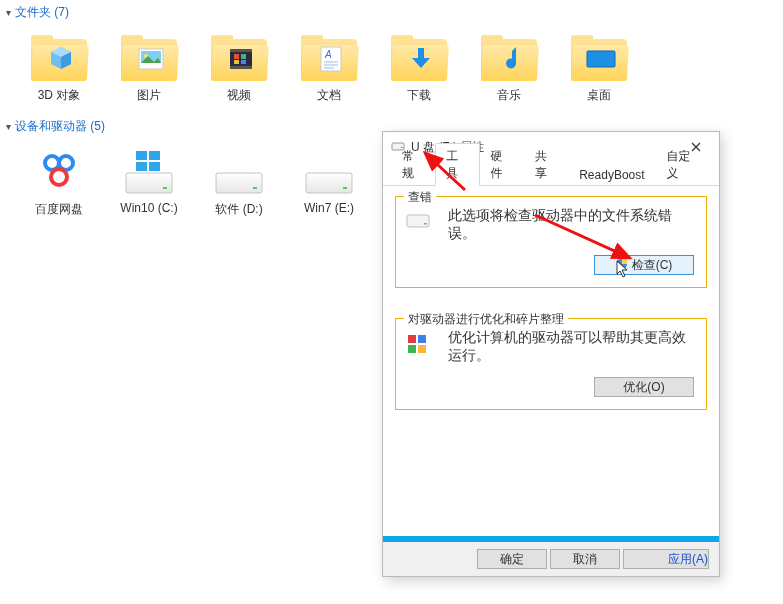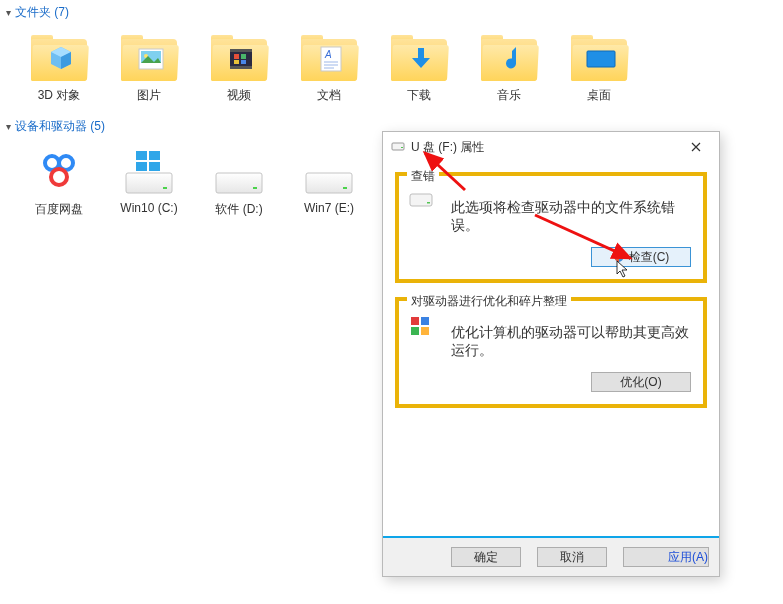--- a/index.html
+++ b/index.html
@@ -24,30 +24,30 @@
   .dialog { position: absolute; left: 382px; top: 131px; width: 338px; height: 446px; background: #fff; border:1px solid #b9b9b9; box-shadow: 3px 4px 12px rgba(0,0,0,.18); display:flex; flex-direction:column; }
   .dlg-title { display:flex; align-items:center; justify-content:space-between; height:30px; padding:0 8px; font-size:12px; }
   .dlg-title-left { display:flex; align-items:center; gap:6px; }
   .dlg-close { width:30px; height:22px; display:flex; align-items:center; justify-content:center; color:#333; cursor:default; }
 
   .tabbar { display:flex; gap:0; padding: 0 8px; border-bottom:1px solid #d6d6d6; height:24px; align-items:flex-end; position:relative; }
   .tab { padding:4px 10px 3px; font-size:12px; color:#333; cursor:default; border:1px solid transparent; border-bottom:none; position:relative; }
   .tab.active { background:#fff; border:1px solid #d6d6d6; border-bottom:1px solid #fff; margin-bottom:-1px; border-radius:2px 2px 0 0; }
 
   .tab-body { flex:1; padding:10px 12px; }
-  .group { border:4px solid #eab308; padding:19px 12px 12px; margin-bottom:14px; position:relative; }
+  .group { border:1px solid #eab308; padding:6px 12px 12px; margin-bottom:30px; position:relative; }
   .group-title { position:absolute; top:-8px; left:8px; background:#fff; padding:0 4px; font-size:12px; color:#333; }
   .group-desc { font-size:14px; color:#333; margin: 4px 0 12px 40px; }
   .group-icon { position:absolute; left:10px; top:14px; width:24px; height:22px; }
   .group-btn-row { display:flex; justify-content:flex-end; }
   .wbtn { min-width:100px; height:20px; background:#e1e1e1; border:1px solid #adadad; font-size:12px; display:inline-flex; align-items:center; justify-content:center; gap:4px; cursor:default; }
   .wbtn.hl { background:#e5f1fb; border-color:#3a93d6; }
   .wbtn.disabled { color:#1d4ed8;padding-left:44px; }
 
-  .dlg-footer { height:40px; border-top:2px solid #0ea5e9; display:flex; align-items:center; justify-content:flex-end; gap:16px; padding:0 10px; background:#f0f0f0; }
+  .dlg-footer { height:40px; border-top:6px solid #0ea5e9; display:flex; align-items:center; justify-content:flex-end; gap:3px; padding:0 10px; background:#f0f0f0; }
 
   
   .arrow { position:absolute; z-index:5; pointer-events:none; }
 </style>
 </head>
 <body>
 
 <div class="section-header">
   <span class="chev">▾</span>
   <span>文件夹 (7)</span>
@@ -251,20 +251,28 @@
       </span>
       <span>U 盘 (F:) 属性</span>
     </div>
     <div class="dlg-close">
       <svg width="10" height="10">
           <path d="M1 1 L9 9 M9 1 L1 9" stroke="currentColor" stroke-width="1.2"></path>
         </svg>
     </div>
   </div>
 
+  <div class="tabbar" id="tabbar">
+      <div class="tab">常规</div>
+      <div class="tab active">工具</div>
+      <div class="tab">硬件</div>
+      <div class="tab">共享</div>
+      <div class="tab">ReadyBoost</div>
+      <div class="tab">自定义</div>
+    </div>
 
   <div class="tab-body">
     <div class="group">
       <div class="group-title">查错</div>
       <div class="group-icon">
         <svg width="24" height="18">
             <rect x="1" y="4" width="22" height="12" rx="2" fill="#f4f4f4" stroke="#bdbdbd"></rect>
             <rect x="18" y="12" width="3" height="1.5" fill="#55c555"></rect>
           </svg>
       </div>

